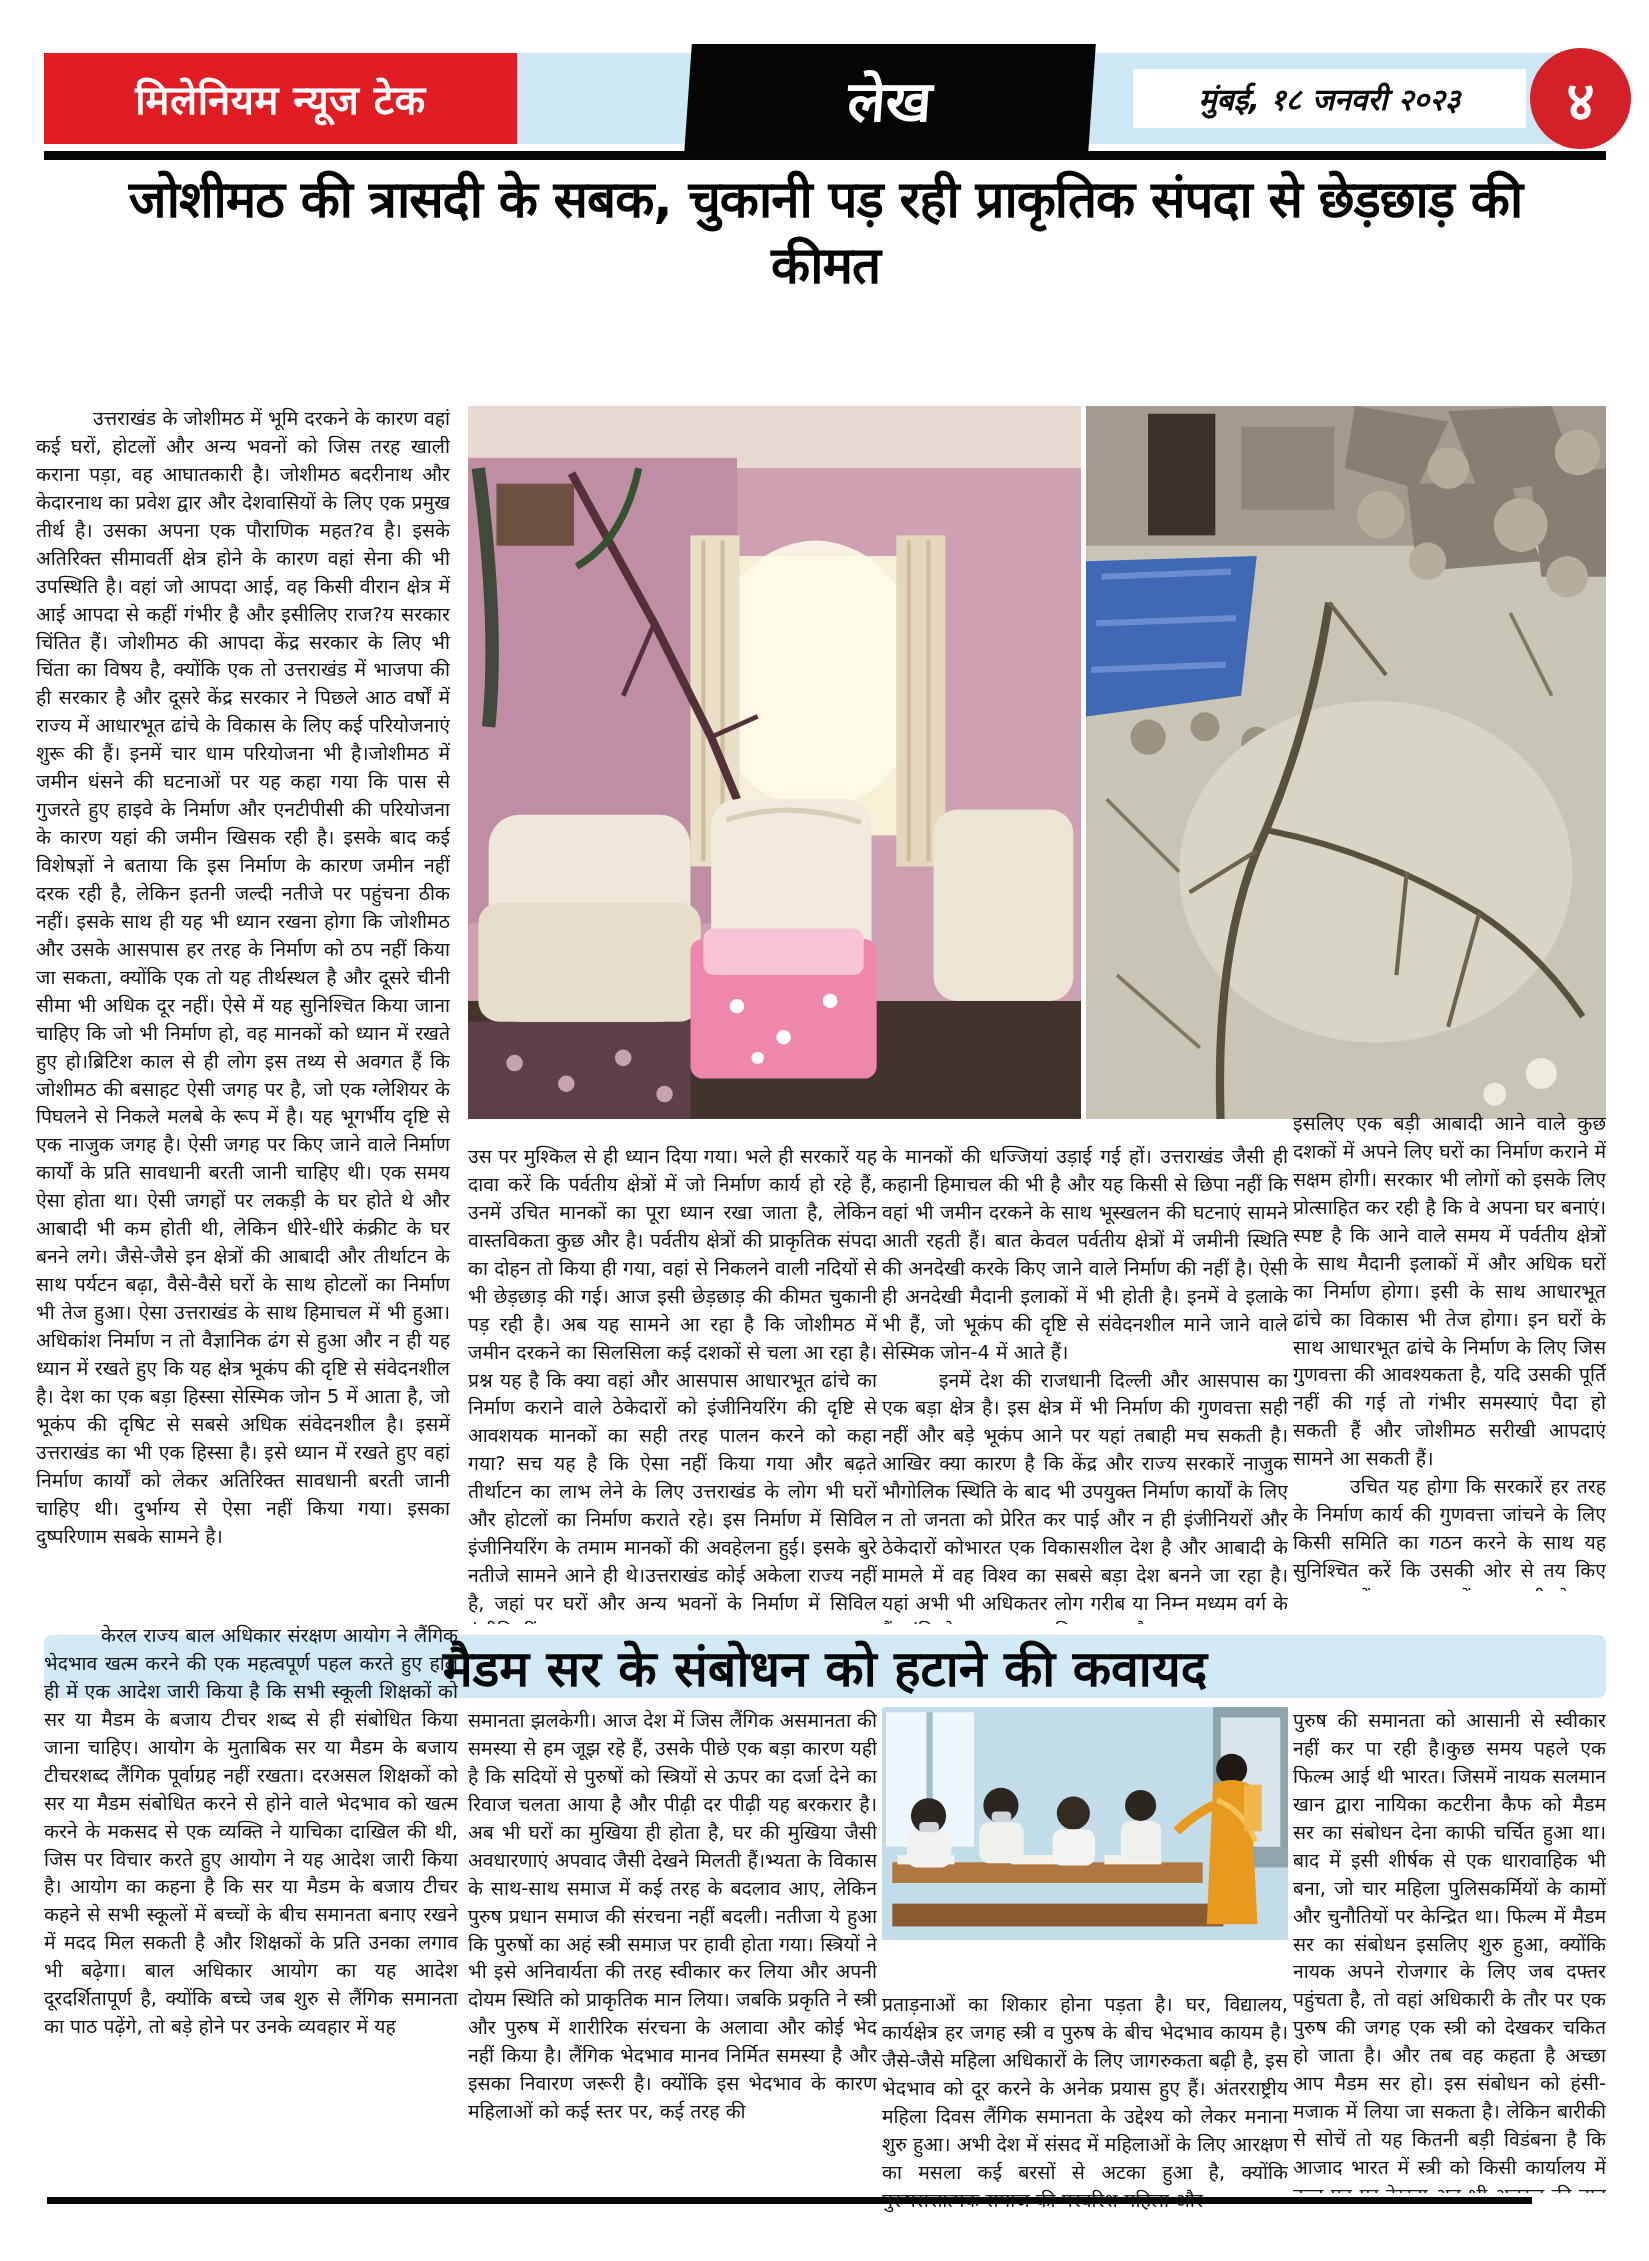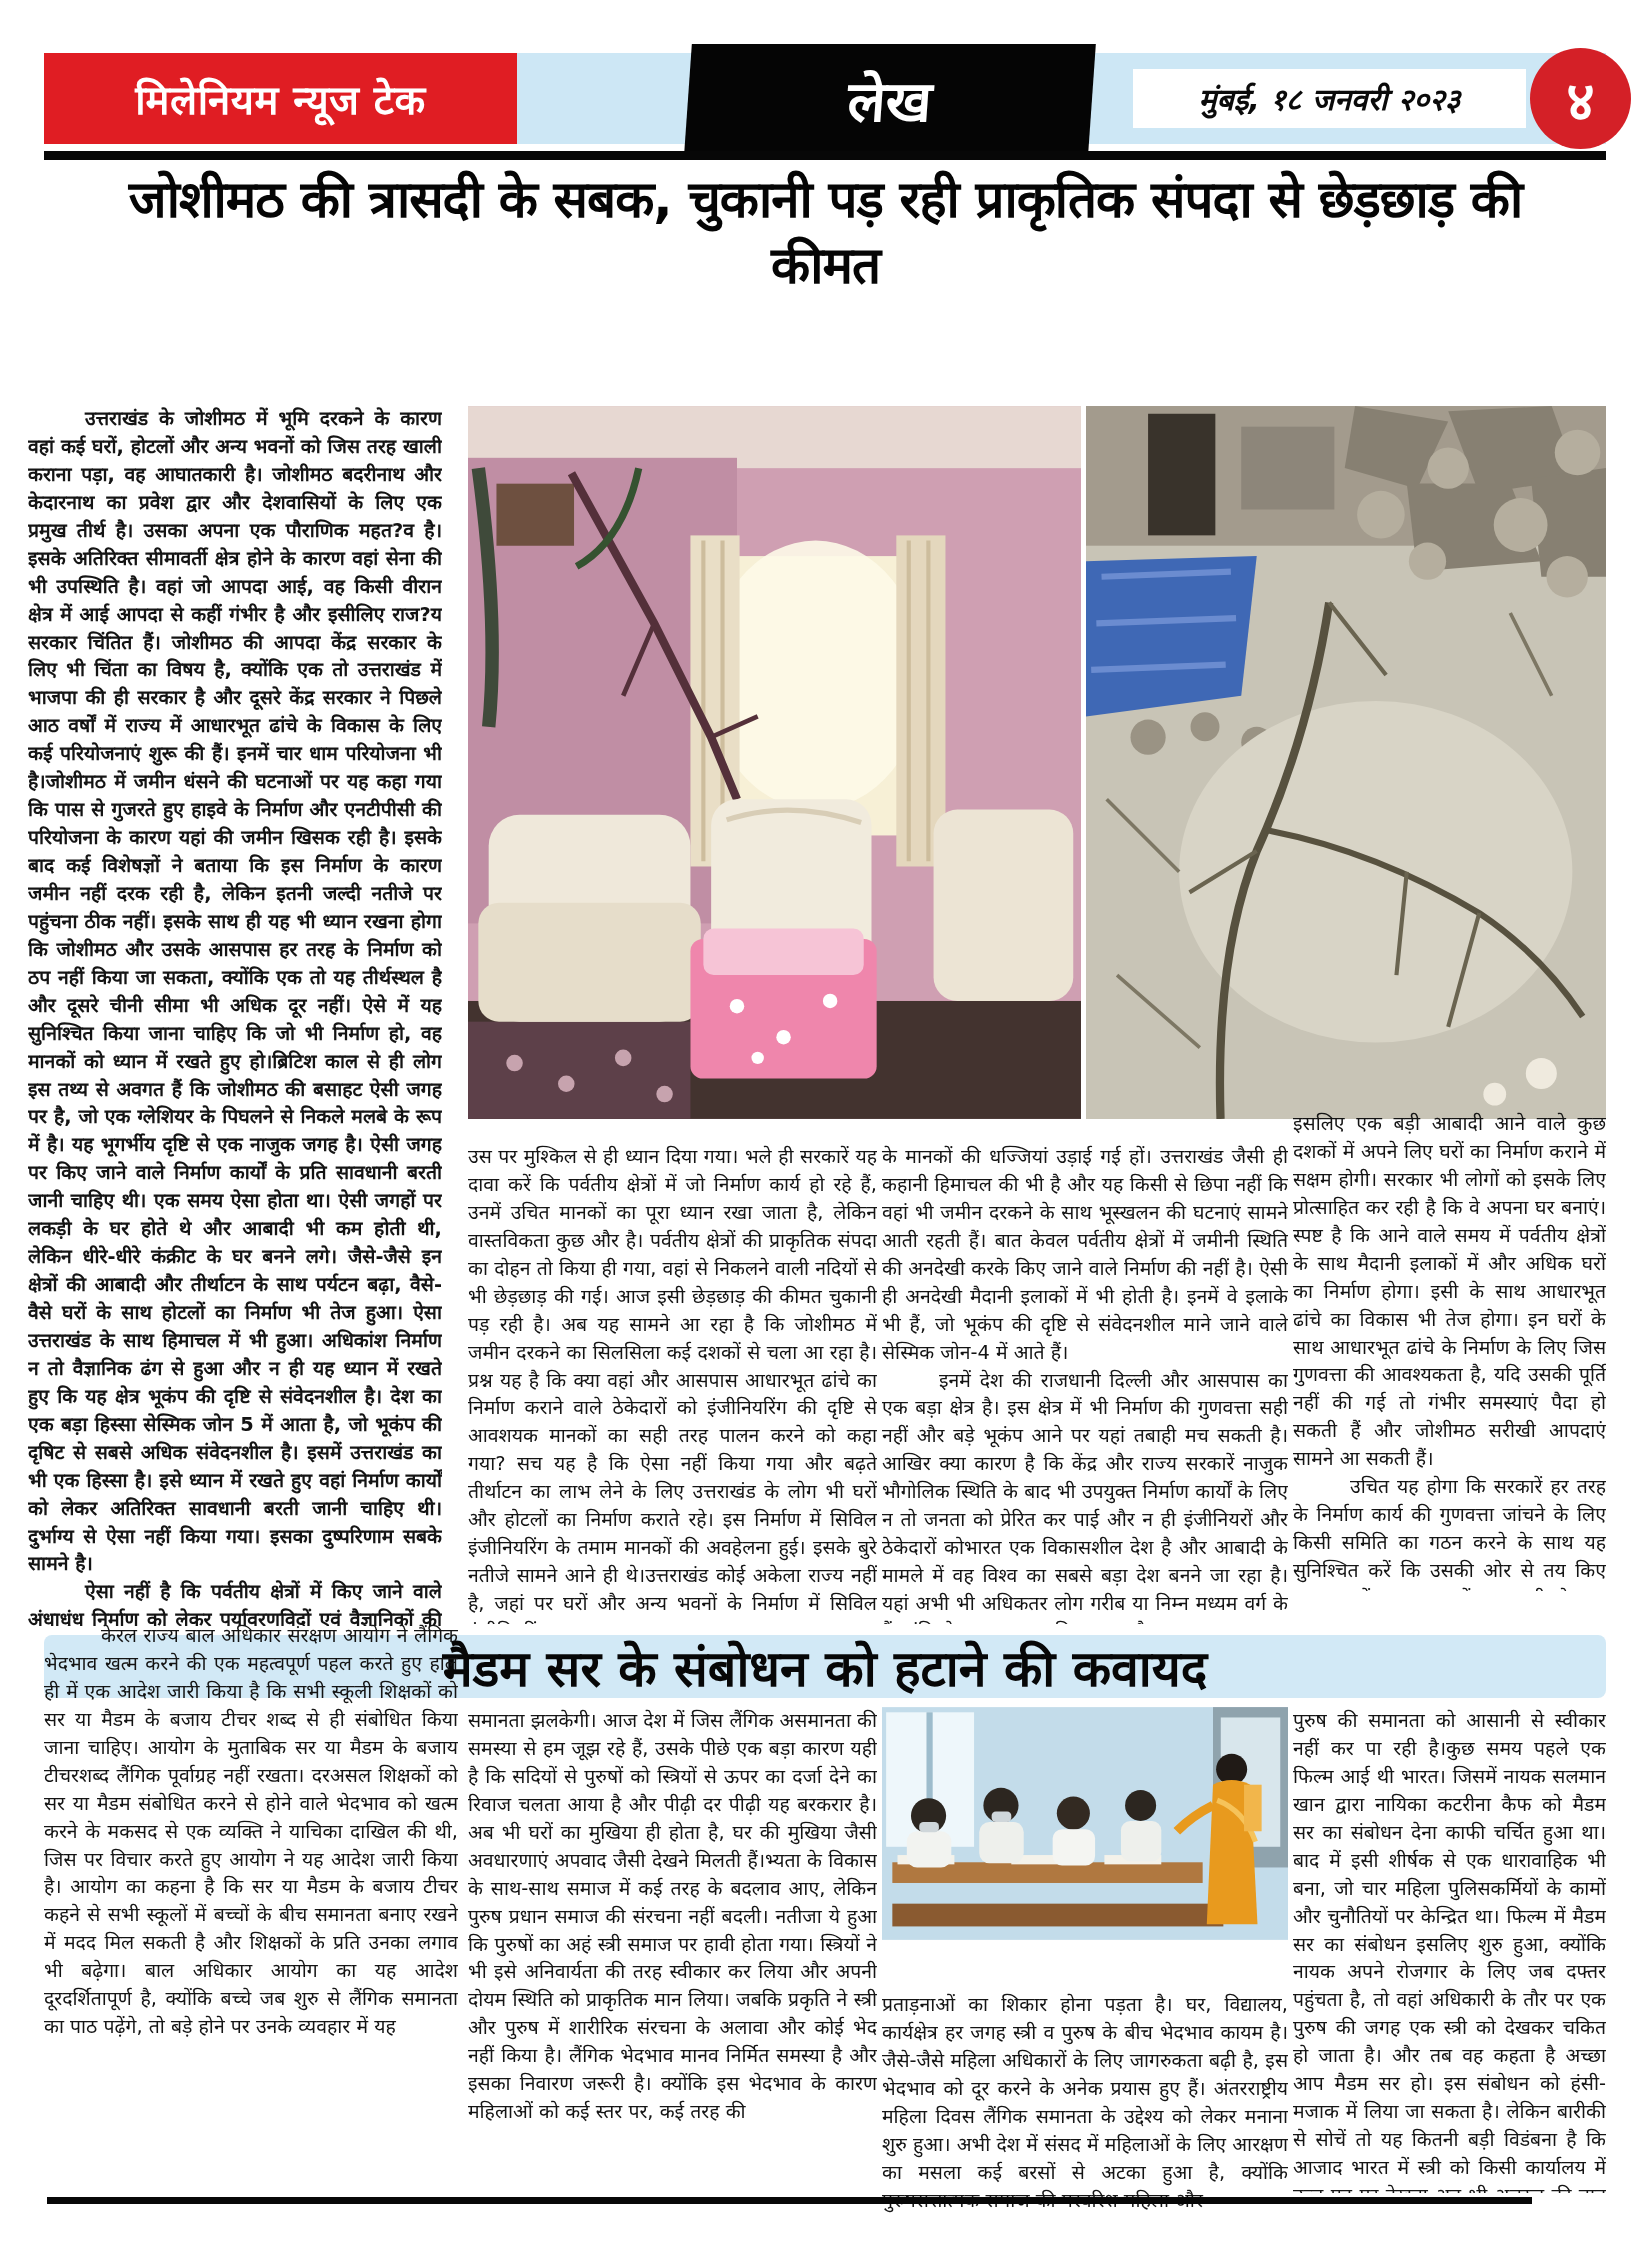--- a/index.html
+++ b/index.html
@@ -50,23 +50,22 @@
   <div class="abs datebox">
     <span>मुंबई, १८ जनवरी २०२३</span>
   </div>
   <div class="abs pagenum">
     <span>४</span>
   </div>
   <div class="abs toprule"></div>
 
   <div class="abs headline">जोशीमठ की त्रासदी के सबक, चुकानी पड़ रही प्राकृतिक संपदा से छेड़छाड़ की कीमत</div>
 
-  <div class="abs col" style="left:28px;top:405px;width:414px;height:1221px;font-weight:bold;">
+  <div class="abs col" style="left:36px;top:405px;width:414px;height:1221px;">
     <div class="para indent">उत्तराखंड के जोशीमठ में भूमि दरकने के कारण वहां कई घरों, होटलों और अन्य भवनों को जिस तरह खाली कराना पड़ा, वह आघातकारी है। जोशीमठ बदरीनाथ और केदारनाथ का प्रवेश द्वार और देशवासियों के लिए एक प्रमुख तीर्थ है। उसका अपना एक पौराणिक महत?व है। इसके अतिरिक्त सीमावर्ती क्षेत्र होने के कारण वहां सेना की भी उपस्थिति है। वहां जो आपदा आई, वह किसी वीरान क्षेत्र में आई आपदा से कहीं गंभीर है और इसीलिए राज?य सरकार चिंतित हैं। जोशीमठ की आपदा केंद्र सरकार के लिए भी चिंता का विषय है, क्योंकि एक तो उत्तराखंड में भाजपा की ही सरकार है और दूसरे केंद्र सरकार ने पिछले आठ वर्षों में राज्य में आधारभूत ढांचे के विकास के लिए कई परियोजनाएं शुरू की हैं। इनमें चार धाम परियोजना भी है।जोशीमठ में जमीन धंसने की घटनाओं पर यह कहा गया कि पास से गुजरते हुए हाइवे के निर्माण और एनटीपीसी की परियोजना के कारण यहां की जमीन खिसक रही है। इसके बाद कई विशेषज्ञों ने बताया कि इस निर्माण के कारण जमीन नहीं दरक रही है, लेकिन इतनी जल्दी नतीजे पर पहुंचना ठीक नहीं। इसके साथ ही यह भी ध्यान रखना होगा कि जोशीमठ और उसके आसपास हर तरह के निर्माण को ठप नहीं किया जा सकता, क्योंकि एक तो यह तीर्थस्थल है और दूसरे चीनी सीमा भी अधिक दूर नहीं। ऐसे में यह सुनिश्चित किया जाना चाहिए कि जो भी निर्माण हो, वह मानकों को ध्यान में रखते हुए हो।ब्रिटिश काल से ही लोग इस तथ्य से अवगत हैं कि जोशीमठ की बसाहट ऐसी जगह पर है, जो एक ग्लेशियर के पिघलने से निकले मलबे के रूप में है। यह भूगर्भीय दृष्टि से एक नाजुक जगह है। ऐसी जगह पर किए जाने वाले निर्माण कार्यों के प्रति सावधानी बरती जानी चाहिए थी। एक समय ऐसा होता था। ऐसी जगहों पर लकड़ी के घर होते थे और आबादी भी कम होती थी, लेकिन धीरे-धीरे कंक्रीट के घर बनने लगे। जैसे-जैसे इन क्षेत्रों की आबादी और तीर्थाटन के साथ पर्यटन बढ़ा, वैसे-वैसे घरों के साथ होटलों का निर्माण भी तेज हुआ। ऐसा उत्तराखंड के साथ हिमाचल में भी हुआ। अधिकांश निर्माण न तो वैज्ञानिक ढंग से हुआ और न ही यह ध्यान में रखते हुए कि यह क्षेत्र भूकंप की दृष्टि से संवेदनशील है। देश का एक बड़ा हिस्सा सेस्मिक जोन 5 में आता है, जो भूकंप की दृषिट से सबसे अधिक संवेदनशील है। इसमें उत्तराखंड का भी एक हिस्सा है। इसे ध्यान में रखते हुए वहां निर्माण कार्यों को लेकर अतिरिक्त सावधानी बरती जानी चाहिए थी। दुर्भाग्य से ऐसा नहीं किया गया। इसका दुष्परिणाम सबके सामने है।</div>
-    <div class="para indent">ऐसा नहीं है कि पर्वतीय क्षेत्रों में किए जाने वाले अंधाधुंध निर्माण को लेकर पर्यावरणविदों एवं वैज्ञानिकों की ओर से समय-समय पर चेताया न गया हो, लेकिन</div>
   </div>
 
   <svg class="abs photo" style="left:468px;top:406px;" width="613" height="713" viewBox="0 0 1185 1378">
     <rect width="1185" height="1378" fill="#cf9fb2"></rect>
     <rect width="1185" height="120" fill="#e7d8d2"></rect>
     <rect y="100" width="520" height="900" fill="#c08ea4"></rect>
     <rect x="55" y="150" width="150" height="120" fill="#6e5040"></rect>
     <path d="M20 120 Q60 420 40 620" stroke="#3f4a3a" stroke-width="26" fill="none"></path>
     <rect x="508" y="290" width="330" height="540" fill="#f7f0d6"></rect>
     <ellipse cx="672" cy="520" rx="210" ry="260" fill="#fdf9e8" opacity="0.9"></ellipse>

